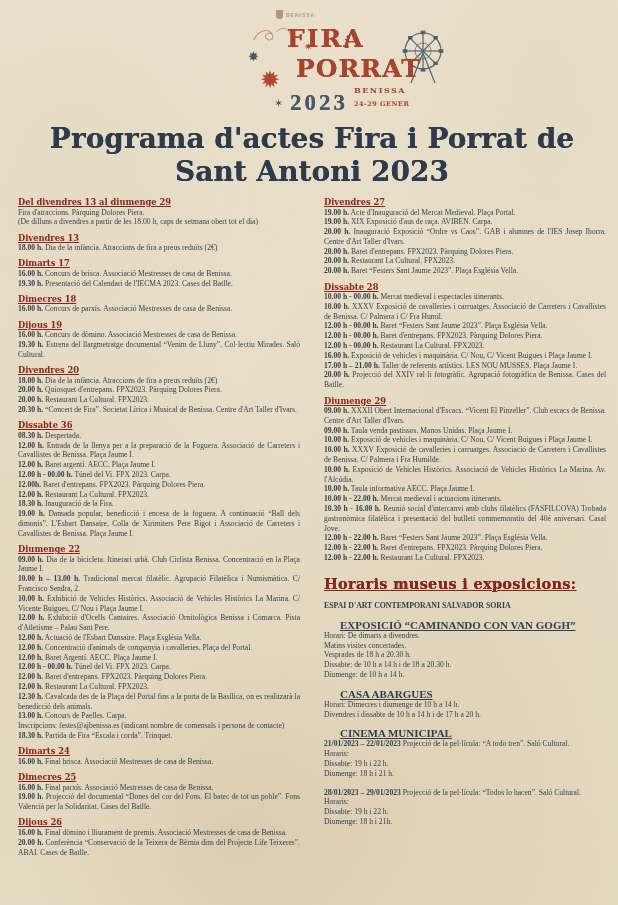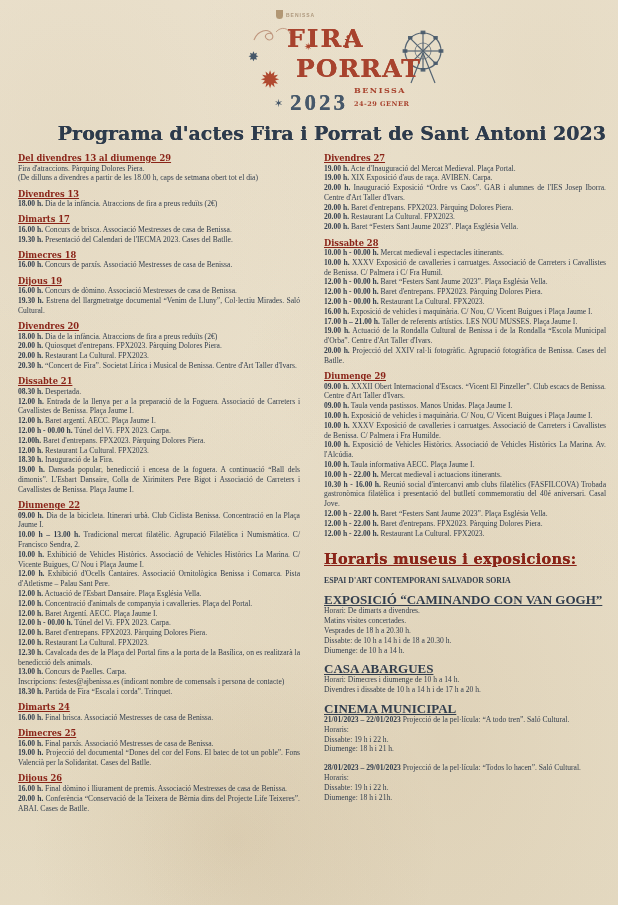--- a/index.html
+++ b/index.html
@@ -29,33 +29,33 @@
   .t-dates{position:absolute;left:108px;top:76px;font-family:"DejaVu Serif",serif;font-weight:bold;font-size:6.5px;color:#a8432e;letter-spacing:.5px;}
   .wheel{position:absolute;right:-28px;top:2px;}
   .spark{position:absolute;font-family:"DejaVu Sans",sans-serif;line-height:1;}
   .s1{left:14px;top:44px;font-size:24px;color:#b0492f;}
   .s2{left:2px;top:26px;font-size:13px;color:#46586a;}
   .s3{left:58px;top:18px;font-size:10px;color:#b0492f;}
   .s4{left:28px;top:74px;font-size:11px;color:#46586a;}
   .flourish{position:absolute;left:6px;top:0px;}
   
   .title{
-    text-align:right;font-family:"DejaVu Serif",serif;font-weight:bold;
-    font-size:19px;color:#2d3b4c;margin:2px 0 9px;letter-spacing:0px;
+    text-align:center;font-family:"DejaVu Serif",serif;font-weight:bold;
+    font-size:28px;color:#2d3b4c;margin:2px 0 9px;letter-spacing:0px;
     text-shadow:0 0 .5px #2d3b4c;
   }
   
   .cols{display:flex;gap:24px;}
   .col{width:288px;}
   .sec{margin:0;}
   .h{font-family:"DejaVu Serif",serif;font-weight:bold;}
   .h-date{font-size:8.3px;line-height:10px;color:#8a2418;text-decoration:underline;margin:5.5px 0 0.5px;}
   .h-main{font-size:14.5px;line-height:17px;color:#8a2418;text-decoration:underline;margin:12px 0 7px;letter-spacing:.3px;text-shadow:0 0 .4px #8a2418;}
   .h-caps{font-size:7.8px;line-height:10px;color:#323e4e;margin:9px 0 1px;font-family:"Liberation Serif",serif;}
-  .h-capsu{font-size:13px;line-height:10px;color:#323e4e;margin:9px 0 1px;text-decoration:underline;font-family:"Liberation Serif",serif;}
+  .h-capsu{font-size:11px;line-height:10px;color:#323e4e;margin:9px 16px 1px;text-decoration:underline;font-family:"Liberation Serif",serif;}
   .sec:first-child .h{margin-top:0;}
   .line{margin:0;font-size:7.6px;line-height:9.8px;text-align:justify;}
   .line b{font-weight:700;}
   .line.gap{margin-top:9px;}
 </style>
 </head>
 <body>
 
 <div class="page">
   <div class="content">
@@ -137,21 +137,21 @@
             <p class="line"><b>19.30 h.</b> Estrena del llargmetratge documental “Venim de Lluny”, Col·lectiu Mirades. Saló Cultural.</p>
           </section>
           <section class="sec">
             <div class="h h-date">Divendres 20</div>
             <p class="line"><b>18.00 h.</b> Dia de la infància. Atraccions de fira a preus reduïts (2€)</p>
             <p class="line"><b>20.00 h.</b> Quiosquet d'entrepans. FPX2023. Pàrquing Dolores Piera.</p>
             <p class="line"><b>20.00 h.</b> Restaurant La Cultural. FPX2023.</p>
             <p class="line"><b>20.30 h.</b> “Concert de Fira”. Societat Lírica i Musical de Benissa. Centre d'Art Taller d'Ivars.</p>
           </section>
           <section class="sec">
-            <div class="h h-date">Dissabte 21</div>
+            <div class="h h-date">Dissabte 36</div>
             <p class="line"><b>08.30 h.</b> Despertada.</p>
             <p class="line"><b>12.00 h.</b> Entrada de la llenya per a la preparació de la Foguera. Associació de Carreters i Cavallistes de Benissa. Plaça Jaume I.</p>
             <p class="line"><b>12.00 h.</b> Baret argentí. AECC. Plaça Jaume I.</p>
             <p class="line"><b>12.00 h - 00.00 h.</b> Túnel del Vi. FPX 2023. Carpa.</p>
             <p class="line"><b>12.00h.</b> Baret d'entrepans. FPX2023. Pàrquing Dolores Piera.</p>
             <p class="line"><b>12.00 h.</b> Restaurant La Cultural. FPX2023.</p>
             <p class="line"><b>18.30 h.</b> Inauguració de la Fira.</p>
             <p class="line"><b>19.00 h.</b> Dansada popular, benedicció i encesa de la foguera. A continuació “Ball dels dimonis”. L'Esbart Dansaire, Colla de Xirimiters Pere Bigot i Associació de Carreters i Cavallistes de Benissa. Plaça Jaume I.</p>
           </section>
           <section class="sec">
@@ -198,21 +198,20 @@
           </section>
           <section class="sec">
             <div class="h h-date">Dissabte 28</div>
             <p class="line"><b>10.00 h - 00.00 h.</b> Mercat medieval i espectacles itinerants.</p>
             <p class="line"><b>10.00 h.</b> XXXV Exposició de cavalleries i carruatges. Associació de Carreters i Cavallistes de Benissa. C/ Palmera i C/ Fra Humil.</p>
             <p class="line"><b>12.00 h - 00.00 h.</b> Baret “Festers Sant Jaume 2023”. Plaça Església Vella.</p>
             <p class="line"><b>12.00 h - 00.00 h.</b>  Baret d'entrepans. FPX2023. Pàrquing Dolores Piera.</p>
             <p class="line"><b>12.00 h - 00.00 h.</b> Restaurant La Cultural. FPX2023.</p>
             <p class="line"><b>16.00 h.</b> Exposició de vehicles i maquinària. C/ Nou, C/ Vicent Buigues i Plaça Jaume I.</p>
             <p class="line"><b>17.00 h – 21.00 h.</b> Taller de referents artístics. LES NOU MUSSES. Plaça Jaume I.</p>
-            <p class="line"><b>19.00 h.</b> Actuació de la Rondalla Cultural de Benissa i de la Rondalla “Escola Municipal d'Orba”. Centre d'Art Taller d'Ivars.</p>
             <p class="line"><b>20.00 h.</b> Projecció del XXIV ral·li fotogràfic. Agrupació fotogràfica de Benissa. Cases del Batlle.</p>
           </section>
           <section class="sec">
             <div class="h h-date">Diumenge 29</div>
             <p class="line"><b>09.00 h.</b> XXXII Obert Internacional d'Escacs. “Vicent El Pinzeller”. Club escacs de Benissa. Centre d'Art Taller d'Ivars.</p>
             <p class="line"><b>09.00 h.</b> Taula venda pastissos. Manos Unidas. Plaça Jaume I.</p>
             <p class="line"><b>10.00 h.</b> Exposició de vehicles i maquinària. C/ Nou, C/ Vicent Buigues i Plaça Jaume I.</p>
             <p class="line"><b>10.00 h.</b> XXXV Exposició de cavalleries i carruatges. Associació de Carreters i Cavallistes de Benissa. C/ Palmera i Fra Humilde.</p>
             <p class="line"><b>10.00 h.</b> Exposició de Vehicles Històrics. Associació de Vehicles Històrics La Marina. Av. l'Alcúdia.</p>
             <p class="line"><b>10.00 h.</b> Taula informativa AECC. Plaça Jaume I.</p>

